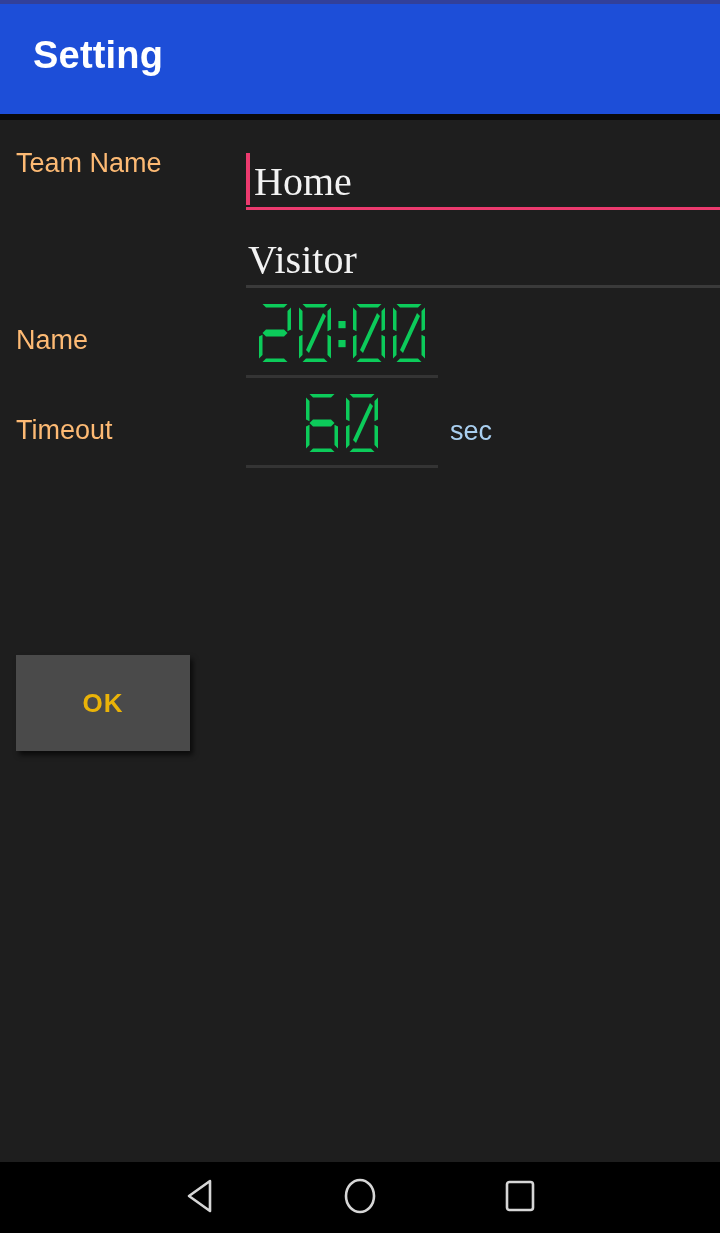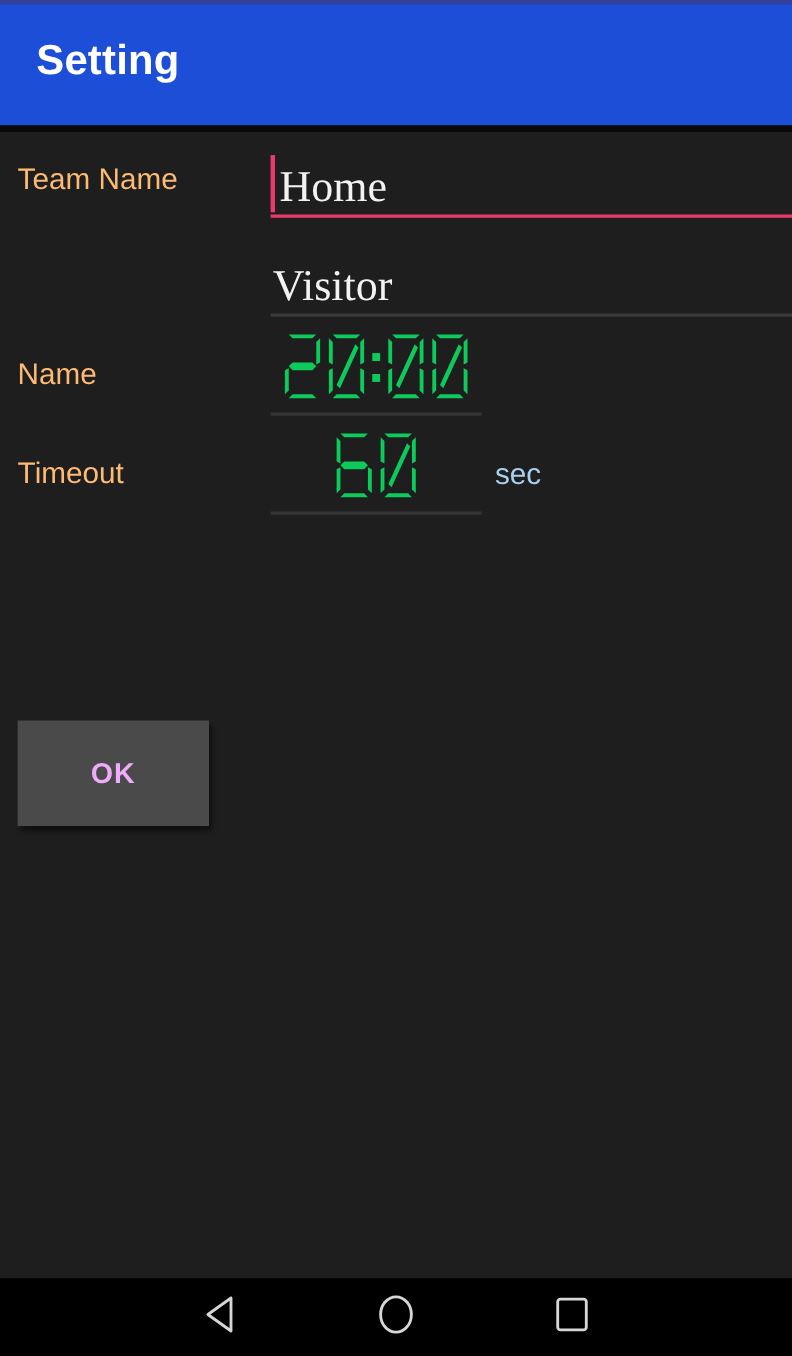--- a/index.html
+++ b/index.html
@@ -128,21 +128,21 @@
     color: #a9cff0;
     font-size: 27px;
     line-height: 1;
     white-space: nowrap;
   }
 
   
   .mbutton {
     position: absolute;
     background: #4a4a4a;
-    color: #f0abfc;
+    color: #eab308;
     border: 0;
     font-family: "Liberation Sans", sans-serif;
     font-size: 26px;
     font-weight: bold;
     letter-spacing: 1px;
     display: flex;
     align-items: center;
     justify-content: center;
     box-shadow: 3px 4px 5px rgba(0,0,0,0.65);
     cursor: pointer;
@@ -177,21 +177,21 @@
   <div id="appbar">
     <div id="appbar-topstrip"></div>
     <div id="appbar-title">Setting</div>
   </div>
   <div id="appbar-shadow"></div>
 
   <div id="content">
 
     <div class="field-label" style="left:16px; top:30px;">Team Name</div>
 
-    <div class="text-field" style="left:246px; top:8px; width:474px; height:70px;">
+    <div class="text-field" style="left:246px; top:20px; width:474px; height:70px;">
       <div class="caret"></div>
       <div class="value" style="left:8px;">Home</div>
       <div class="underline underline-focused"></div>
     </div>
 
     <div class="text-field" style="left:246px; top:100px; width:474px; height:68px;">
       <div class="value" style="left:2px;margin-top:32px;">Visitor</div>
       <div class="underline underline-idle"></div>
     </div>
 

